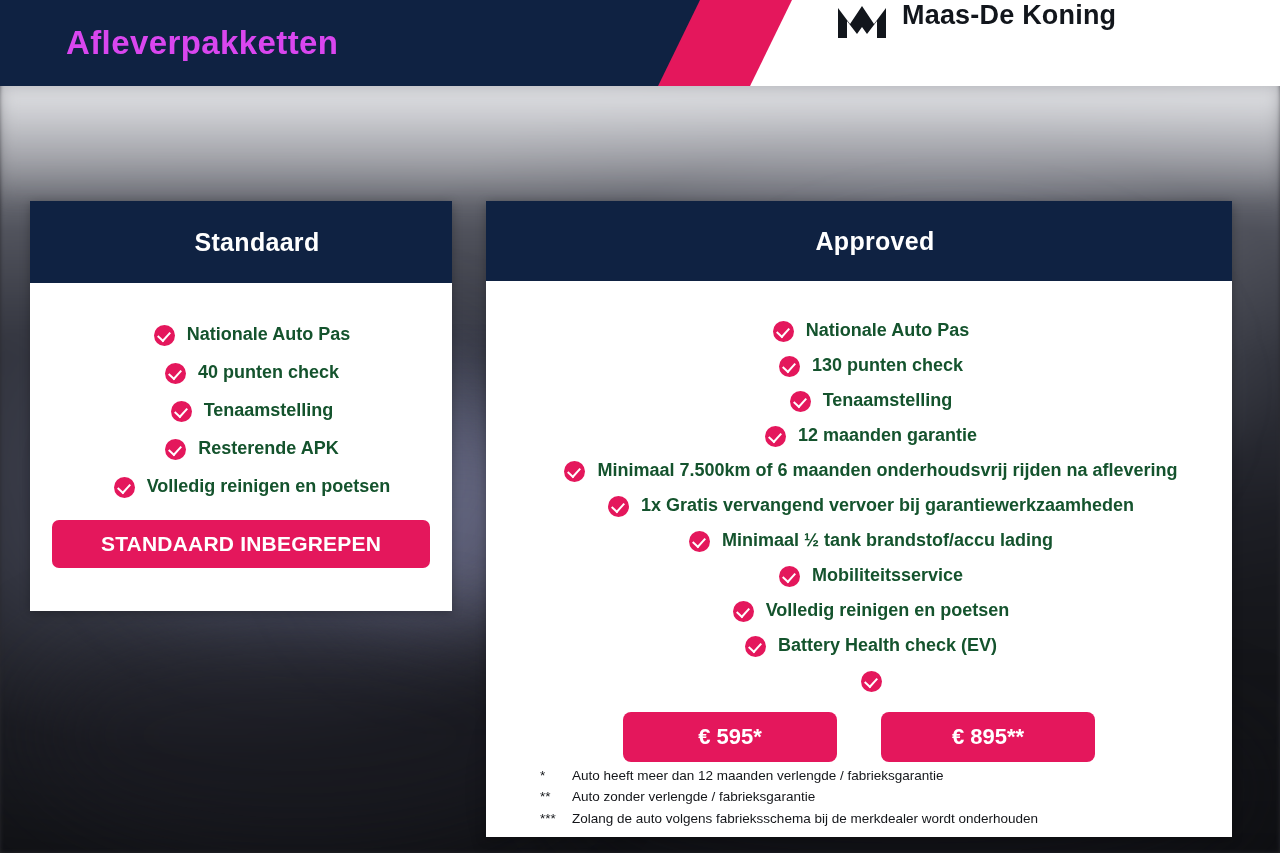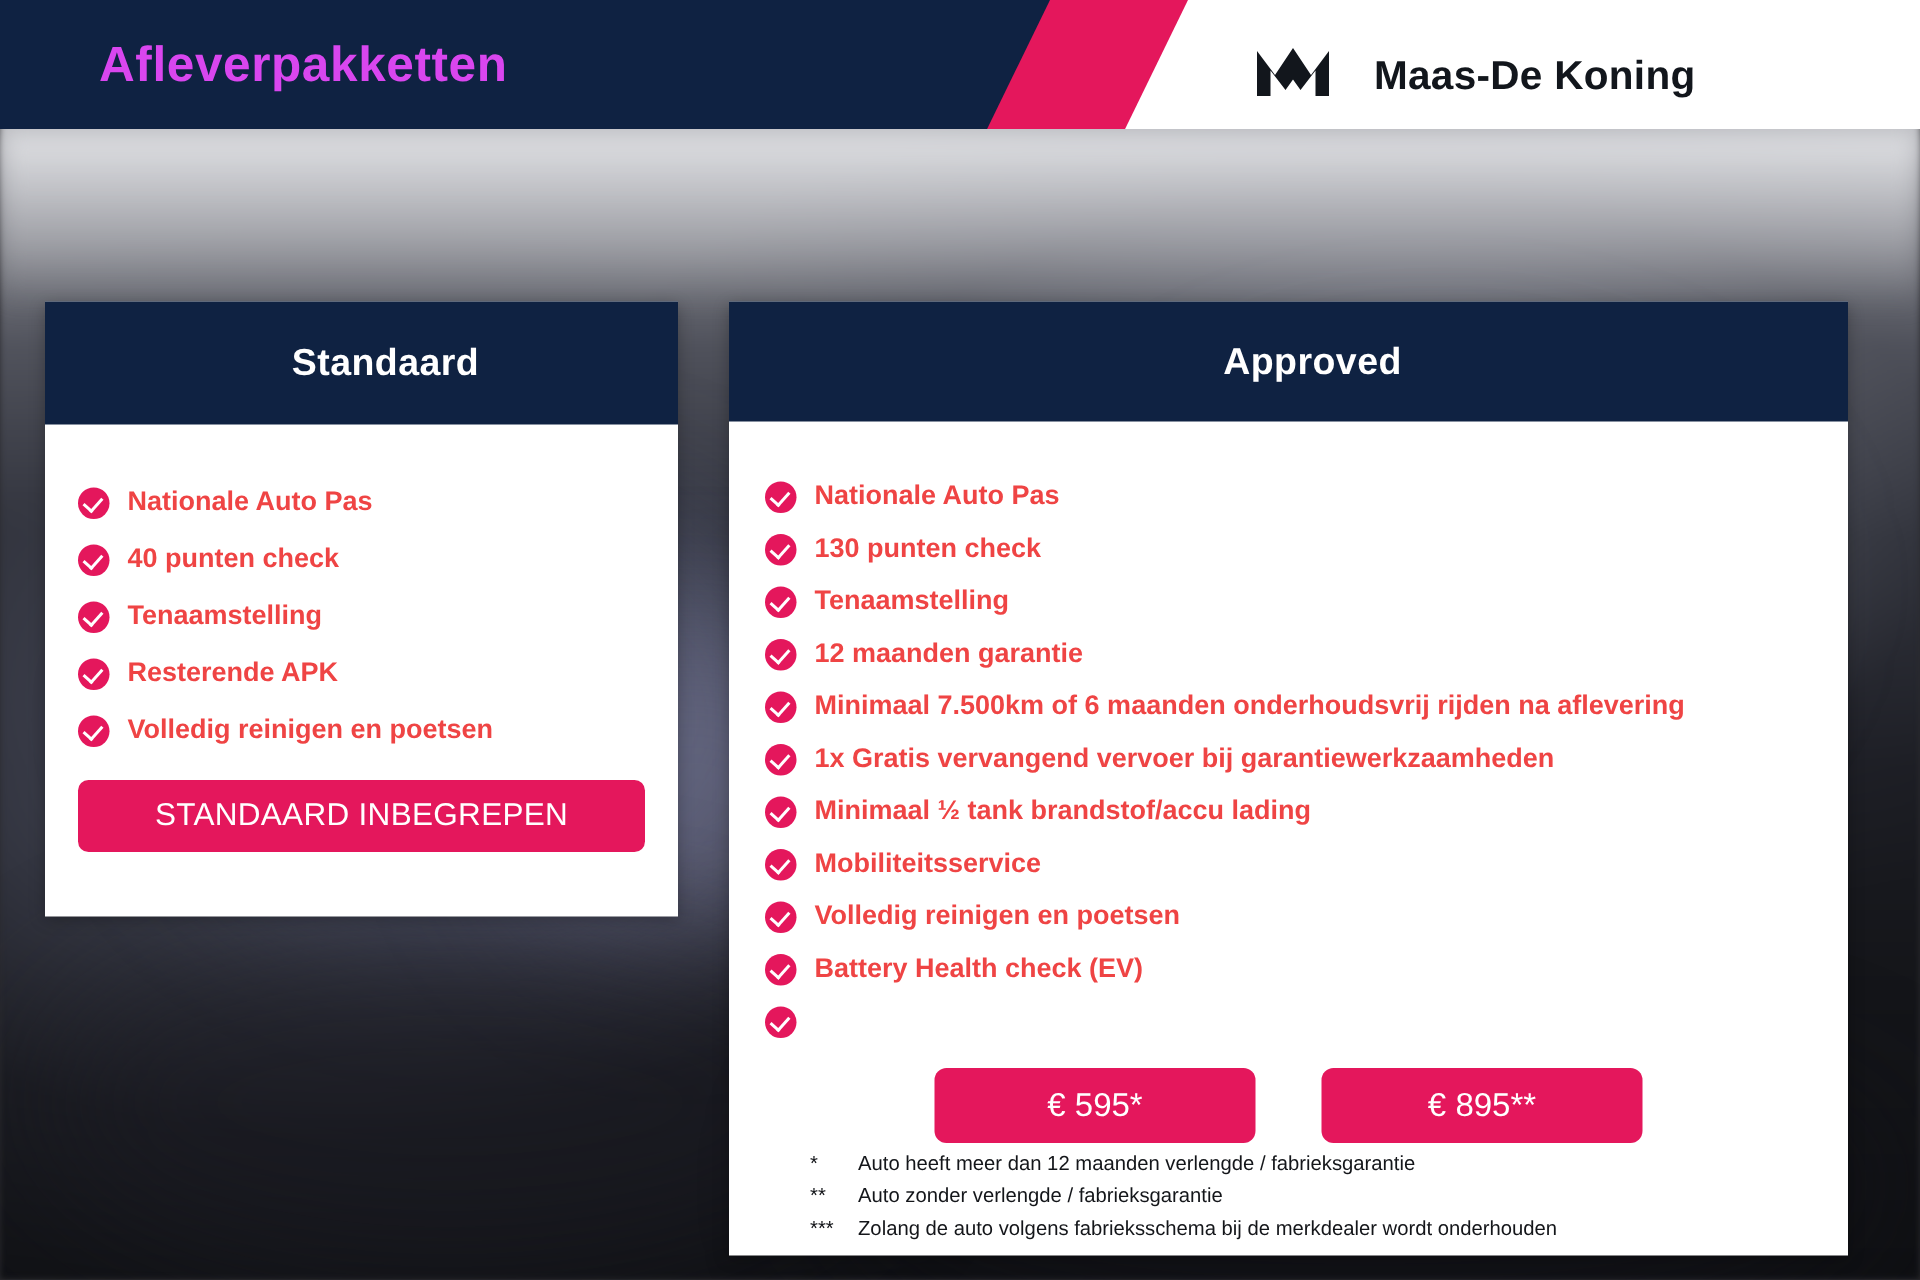--- a/index.html
+++ b/index.html
@@ -86,22 +86,22 @@
     background: #ffffff;
     transform: skewX(-26deg);
     transform-origin: top left;
   }
   .brand {
     position: absolute;
     top: 0;
     left: 836px;
     height: 66px;
     display: flex;
-    align-items: flex-end;
-    gap: 28px;
+    align-items: flex-start;
+    gap: 14px;
   }
   .brand-mark { width: 52px; height: 40px; display: block; }
   .brand-name {
     color: #12161c;
     font-size: 27px;
     font-weight: bold;
     letter-spacing: 0.2px;
     white-space: nowrap;
   }
 
@@ -128,22 +128,23 @@
     justify-content: center;
     padding-left: 32px;
   }
   .card-body { padding: 18px 0 0 0; }
 
   .feature-list { list-style: none; }
   .feature {
     display: flex;
     align-items: flex-start;
     gap: 12px;
-    color: #ef4444;
-    font-weight: bold;
+    color: #14532d;
+    font-weight: bold;
+    justify-content: center;
   }
   .check {
     flex: 0 0 auto;
     width: 21px;
     height: 21px;
     border-radius: 50%;
     background: #e4175c;
     position: relative;
     margin-top: 2px;
   }
@@ -167,21 +168,21 @@
   #card-standaard .feature { margin-bottom: 15px; font-size: 18px; }
   #card-standaard .feature-text { max-width: 350px; }
 
   .pill {
     display: flex;
     align-items: center;
     justify-content: center;
     background: #e4175c;
     color: #ffffff;
     border-radius: 7px;
-    font-weight: normal;
+    font-weight: bold;
     border: none;
     cursor: pointer;
   }
   #standaard-pill {
     margin: 22px 22px 0 22px;
     height: 48px;
     font-size: 21px;
     letter-spacing: 0.2px;
   }
 

